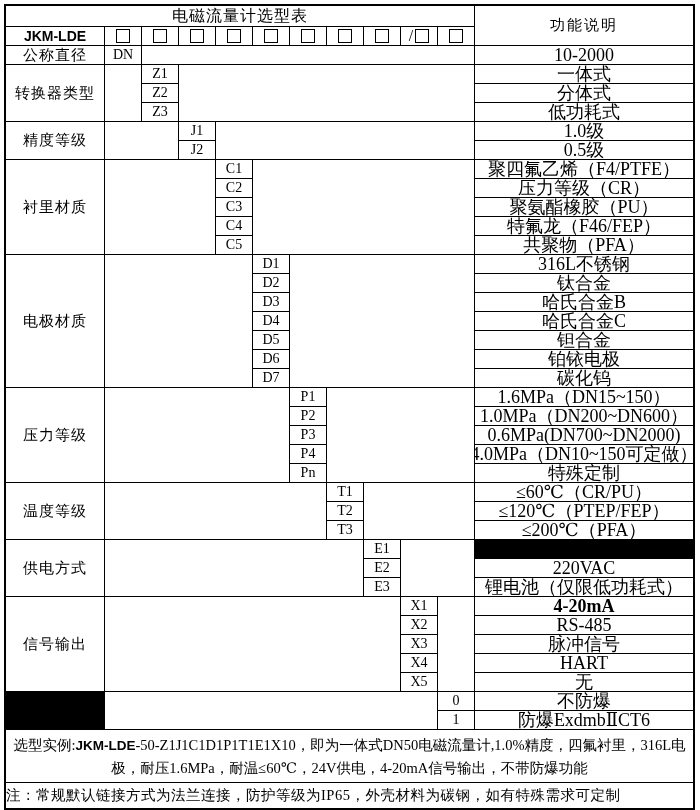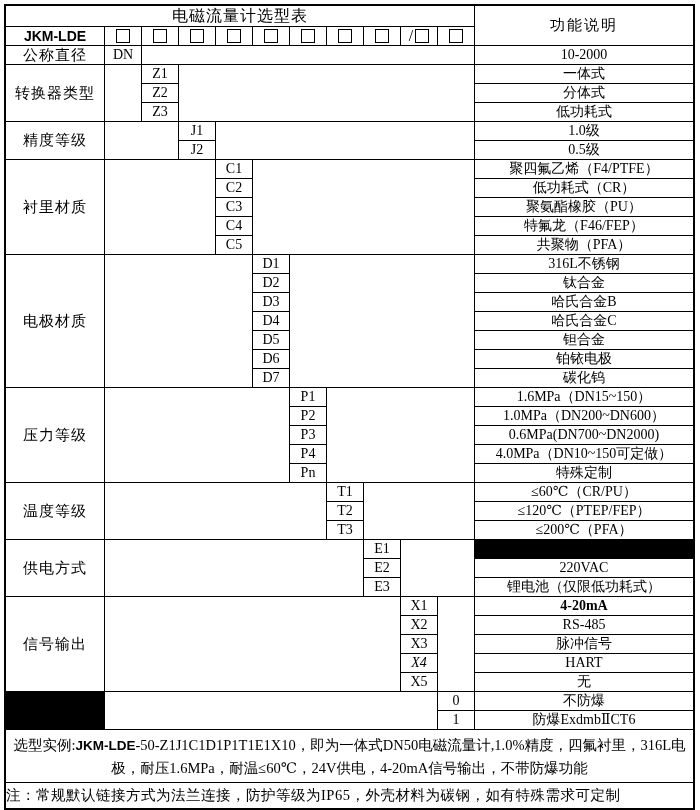--- a/index.html
+++ b/index.html
@@ -22,21 +22,21 @@
     background:#fff;
     display:flex;align-items:center;justify-content:center;
     overflow:hidden;white-space:nowrap;
     font-size:14px;line-height:1;
   }
   .title{font-size:16px;letter-spacing:1px;}
   .desc-header{font-size:15px;letter-spacing:2px;}
   .label{font-size:15px;letter-spacing:1px;}
   .model-label{font-family:"Liberation Sans","DejaVu Sans",sans-serif;font-weight:bold;font-size:14px;}
   .code{font-size:14px;}
-  .desc{font-size:14px;}
+  .desc{font-size:18px;}
   .check-cell{gap:1px;}
   .box{
     width:12px;height:12px;
     border:1.5px solid #000;
     background:#fff;display:inline-block;flex:0 0 auto;
   }
   .slash{font-size:16px;margin-right:1px;}
   .example{
     display:block;white-space:normal;
     font-size:14.5px;text-align:center;
@@ -109,21 +109,21 @@
     <div class="cell code" style="grid-area: 7 / 4 / 8 / 5;">J1</div>
     <div class="cell desc" style="grid-area: 7 / 12 / 8 / 13;">1.0级</div>
     <div class="cell code" style="grid-area: 8 / 4 / 9 / 5;">J2</div>
     <div class="cell desc" style="grid-area: 8 / 12 / 9 / 13;">0.5级</div>
     <div class="cell spacer" style="grid-area: 7 / 5 / 9 / 12;"></div>
     <div class="cell label" style="grid-area: 9 / 1 / 14 / 2;">衬里材质</div>
     <div class="cell spacer" style="grid-area: 9 / 2 / 14 / 5;"></div>
     <div class="cell code" style="grid-area: 9 / 5 / 10 / 6;">C1</div>
     <div class="cell desc" style="grid-area: 9 / 12 / 10 / 13;">聚四氟乙烯（F4/PTFE）</div>
     <div class="cell code" style="grid-area: 10 / 5 / 11 / 6;">C2</div>
-    <div class="cell desc" style="grid-area: 10 / 12 / 11 / 13;">低功耗式（CR）</div>
+    <div class="cell desc" style="grid-area: 10 / 12 / 11 / 13;">压力等级（CR）</div>
     <div class="cell code" style="grid-area: 11 / 5 / 12 / 6;">C3</div>
     <div class="cell desc" style="grid-area: 11 / 12 / 12 / 13;">聚氨酯橡胶（PU）</div>
     <div class="cell code" style="grid-area: 12 / 5 / 13 / 6;">C4</div>
     <div class="cell desc" style="grid-area: 12 / 12 / 13 / 13;">特氟龙（F46/FEP）</div>
     <div class="cell code" style="grid-area: 13 / 5 / 14 / 6;">C5</div>
     <div class="cell desc" style="grid-area: 13 / 12 / 14 / 13;">共聚物（PFA）</div>
     <div class="cell spacer" style="grid-area: 9 / 6 / 14 / 12;"></div>
     <div class="cell label" style="grid-area: 14 / 1 / 21 / 2;">电极材质</div>
     <div class="cell spacer" style="grid-area: 14 / 2 / 21 / 6;"></div>
     <div class="cell code" style="grid-area: 14 / 6 / 15 / 7;">D1</div>
@@ -172,21 +172,21 @@
     <div class="cell desc" style="grid-area: 31 / 12 / 32 / 13;">锂电池（仅限低功耗式）</div>
     <div class="cell spacer" style="grid-area: 29 / 10 / 32 / 12;"></div>
     <div class="cell label" style="grid-area: 32 / 1 / 37 / 2;">信号输出</div>
     <div class="cell spacer" style="grid-area: 32 / 2 / 37 / 10;"></div>
     <div class="cell code" style="grid-area: 32 / 10 / 33 / 11;">X1</div>
     <div class="cell desc" style="grid-area: 32 / 12 / 33 / 13; font-weight: bold;">4-20mA</div>
     <div class="cell code" style="grid-area: 33 / 10 / 34 / 11;">X2</div>
     <div class="cell desc" style="grid-area: 33 / 12 / 34 / 13;">RS-485</div>
     <div class="cell code" style="grid-area: 34 / 10 / 35 / 11;">X3</div>
     <div class="cell desc" style="grid-area: 34 / 12 / 35 / 13;">脉冲信号</div>
-    <div class="cell code" style="grid-area: 35 / 10 / 36 / 11; font-style: italic;">X4</div>
+    <div class="cell code" style="grid-area: 35 / 10 / 36 / 11;">X4</div>
     <div class="cell desc" style="grid-area: 35 / 12 / 36 / 13;">HART</div>
     <div class="cell code" style="grid-area: 36 / 10 / 37 / 11;">X5</div>
     <div class="cell desc" style="grid-area: 36 / 12 / 37 / 13;">无</div>
     <div class="cell spacer" style="grid-area: 32 / 11 / 37 / 12;"></div>
     <div class="cell spacer" style="grid-area: 37 / 2 / 39 / 11;"></div>
     <div class="cell code" style="grid-area: 37 / 11 / 38 / 12;">0</div>
     <div class="cell desc" style="grid-area: 37 / 12 / 38 / 13;">不防爆</div>
     <div class="cell code" style="grid-area: 38 / 11 / 39 / 12;">1</div>
     <div class="cell desc" style="grid-area: 38 / 12 / 39 / 13;">防爆ExdmbⅡCT6</div>
   </div>

